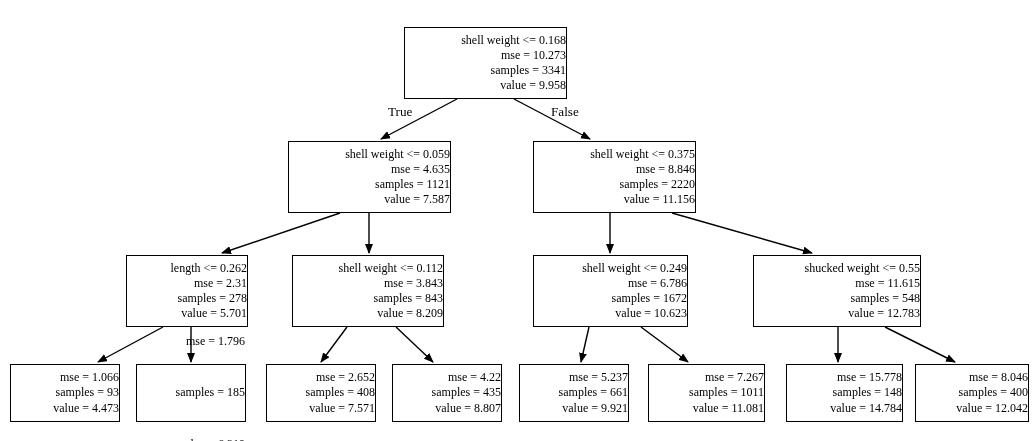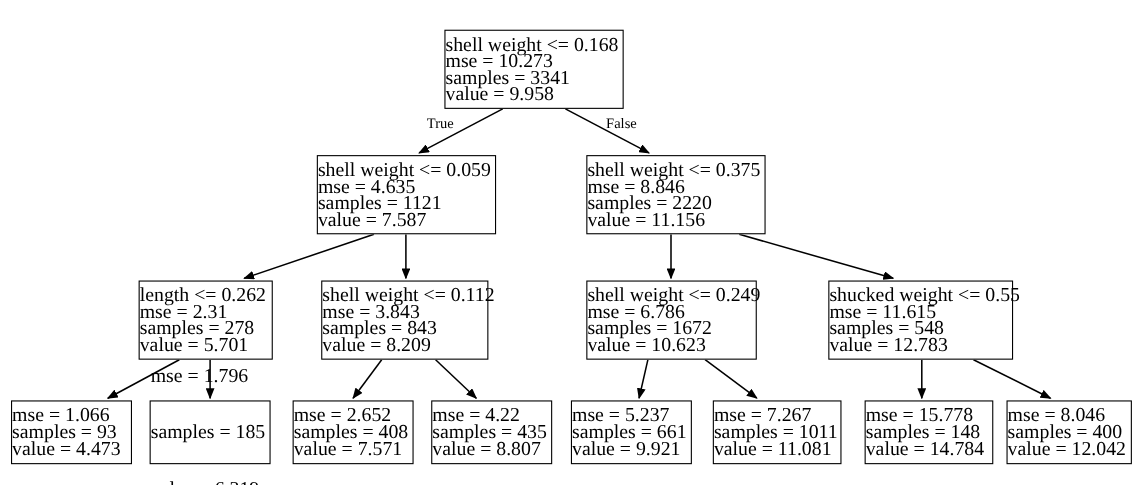--- a/index.html
+++ b/index.html
@@ -23,25 +23,25 @@
     height: 441px;
     pointer-events: none;
   }
   .node {
     position: absolute;
     box-sizing: border-box;
     border: 1px solid #000000;
     background: #ffffff;
     display: flex;
     flex-direction: column;
-    align-items: flex-start;
+    align-items: flex-end;
     justify-content: center;
     text-align: center;
     color: #000000;
-    font-size: 18px;
+    font-size: 12px;
     line-height: 15.2px;
     z-index: 2;
   }
   .node .line {
     white-space: nowrap;
     display: block;
   }
   .edge-label {
     position: absolute;
     font-family: "Liberation Serif", "DejaVu Serif", serif;

